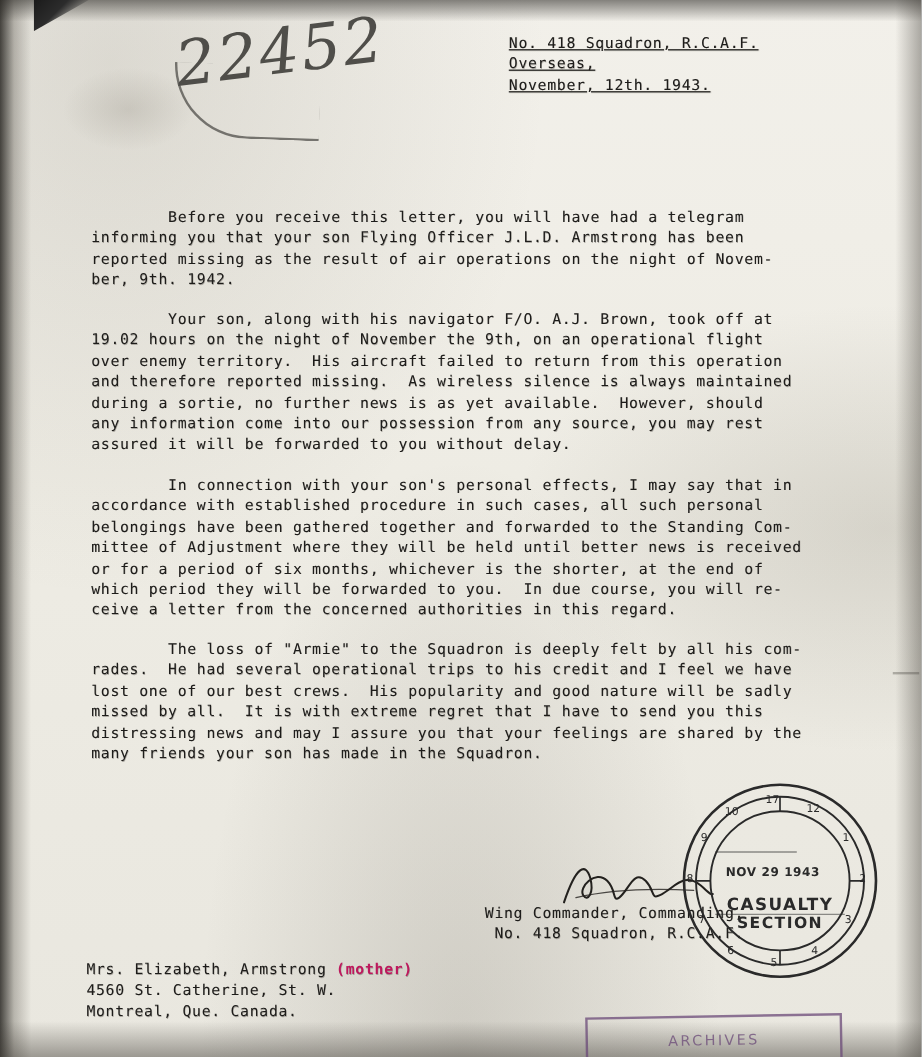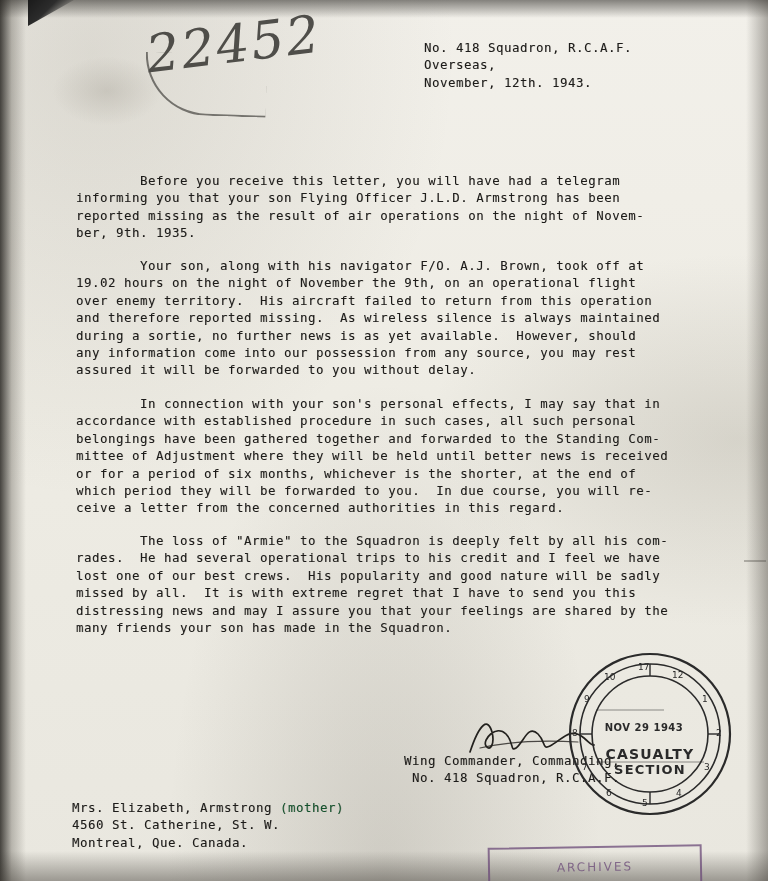--- a/index.html
+++ b/index.html
@@ -54,30 +54,31 @@
   }
   .typed {
     position: absolute;
     color: #1d1c1a;
     font-size: 12.3px;
     line-height: 17.4px;
     letter-spacing: 0.6px;
     white-space: pre;
     text-shadow: 0.4px 0.3px 0 rgba(60,55,50,0.35);
   }
-  #address-block { left: 424px; top: 40px; }
+  #address-block { left: 424px; top: 28px; text-decoration: underline; }
   #salutation { left: 76px; top: 145px; }
   #para-1 { left: 76px; top: 173px; }
   #para-2 { left: 76px; top: 258px; }
   #para-3 { left: 76px; top: 396px; }
   #para-4 { left: 76px; top: 533px; }
   #signature-block { left: 404px; top: 753px; text-align: right; }
   #recipient-block { left: 72px; top: 800px; }
   .mother-faint {
-    color: #14532d;
+    color: #be185d;
+    font-weight: bold;
   }
   
   .hand-number {
     position: absolute;
     left: 146px; top: 14px;
     font-family: "DejaVu Serif", serif;
     font-style: italic;
     font-size: 52px;
     color: #3b3a36;
     transform: rotate(-7deg);
@@ -183,21 +184,21 @@
   </div>
 
   <div class="typed" id="address-block">No. 418 Squadron, R.C.A.F.
 Overseas,
 November, 12th. 1943.</div>
 
 
   <div class="typed" id="para-1">        Before you receive this letter, you will have had a telegram
 informing you that your son Flying Officer J.L.D. Armstrong has been
 reported missing as the result of air operations on the night of Novem-
-ber, 9th. 1935.</div>
+ber, 9th. 1942.</div>
   <div class="typed" id="para-2">        Your son, along with his navigator F/O. A.J. Brown, took off at
 19.02 hours on the night of November the 9th, on an operational flight
 over enemy territory.  His aircraft failed to return from this operation
 and therefore reported missing.  As wireless silence is always maintained
 during a sortie, no further news is as yet available.  However, should
 any information come into our possession from any source, you may rest
 assured it will be forwarded to you without delay.</div>
   <div class="typed" id="para-3">        In connection with your son's personal effects, I may say that in
 accordance with established procedure in such cases, all such personal
 belongings have been gathered together and forwarded to the Standing Com-

